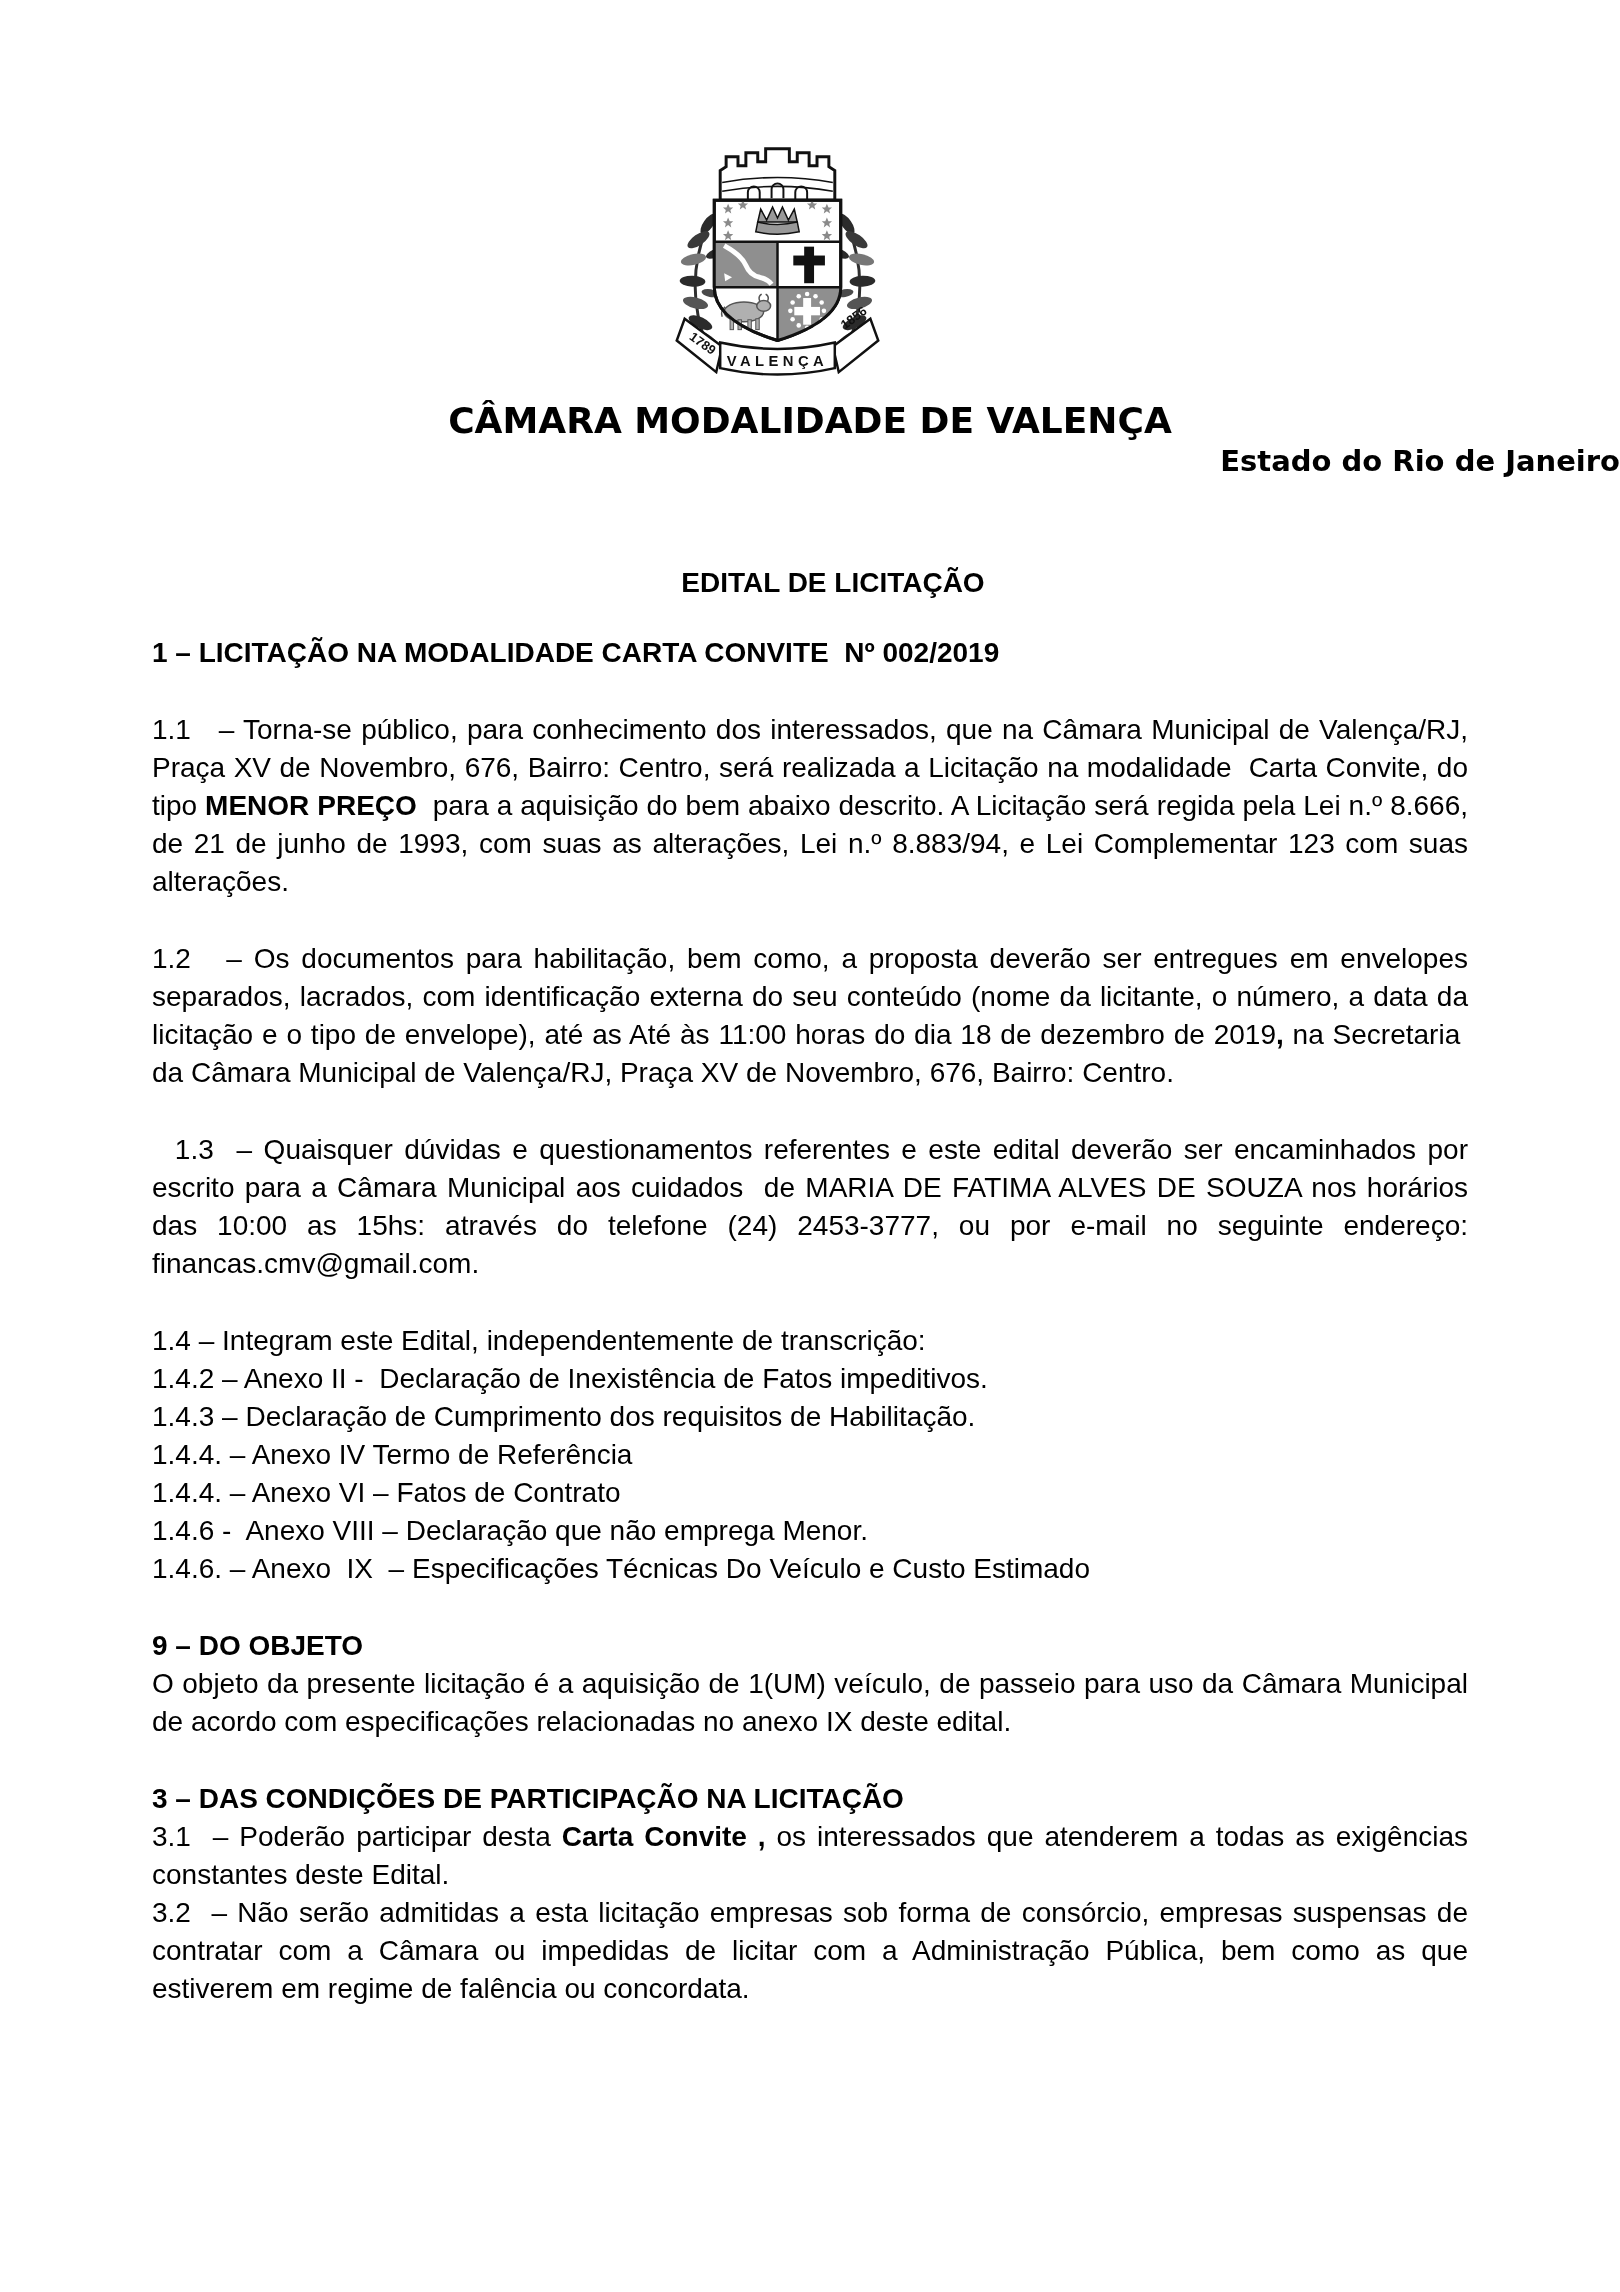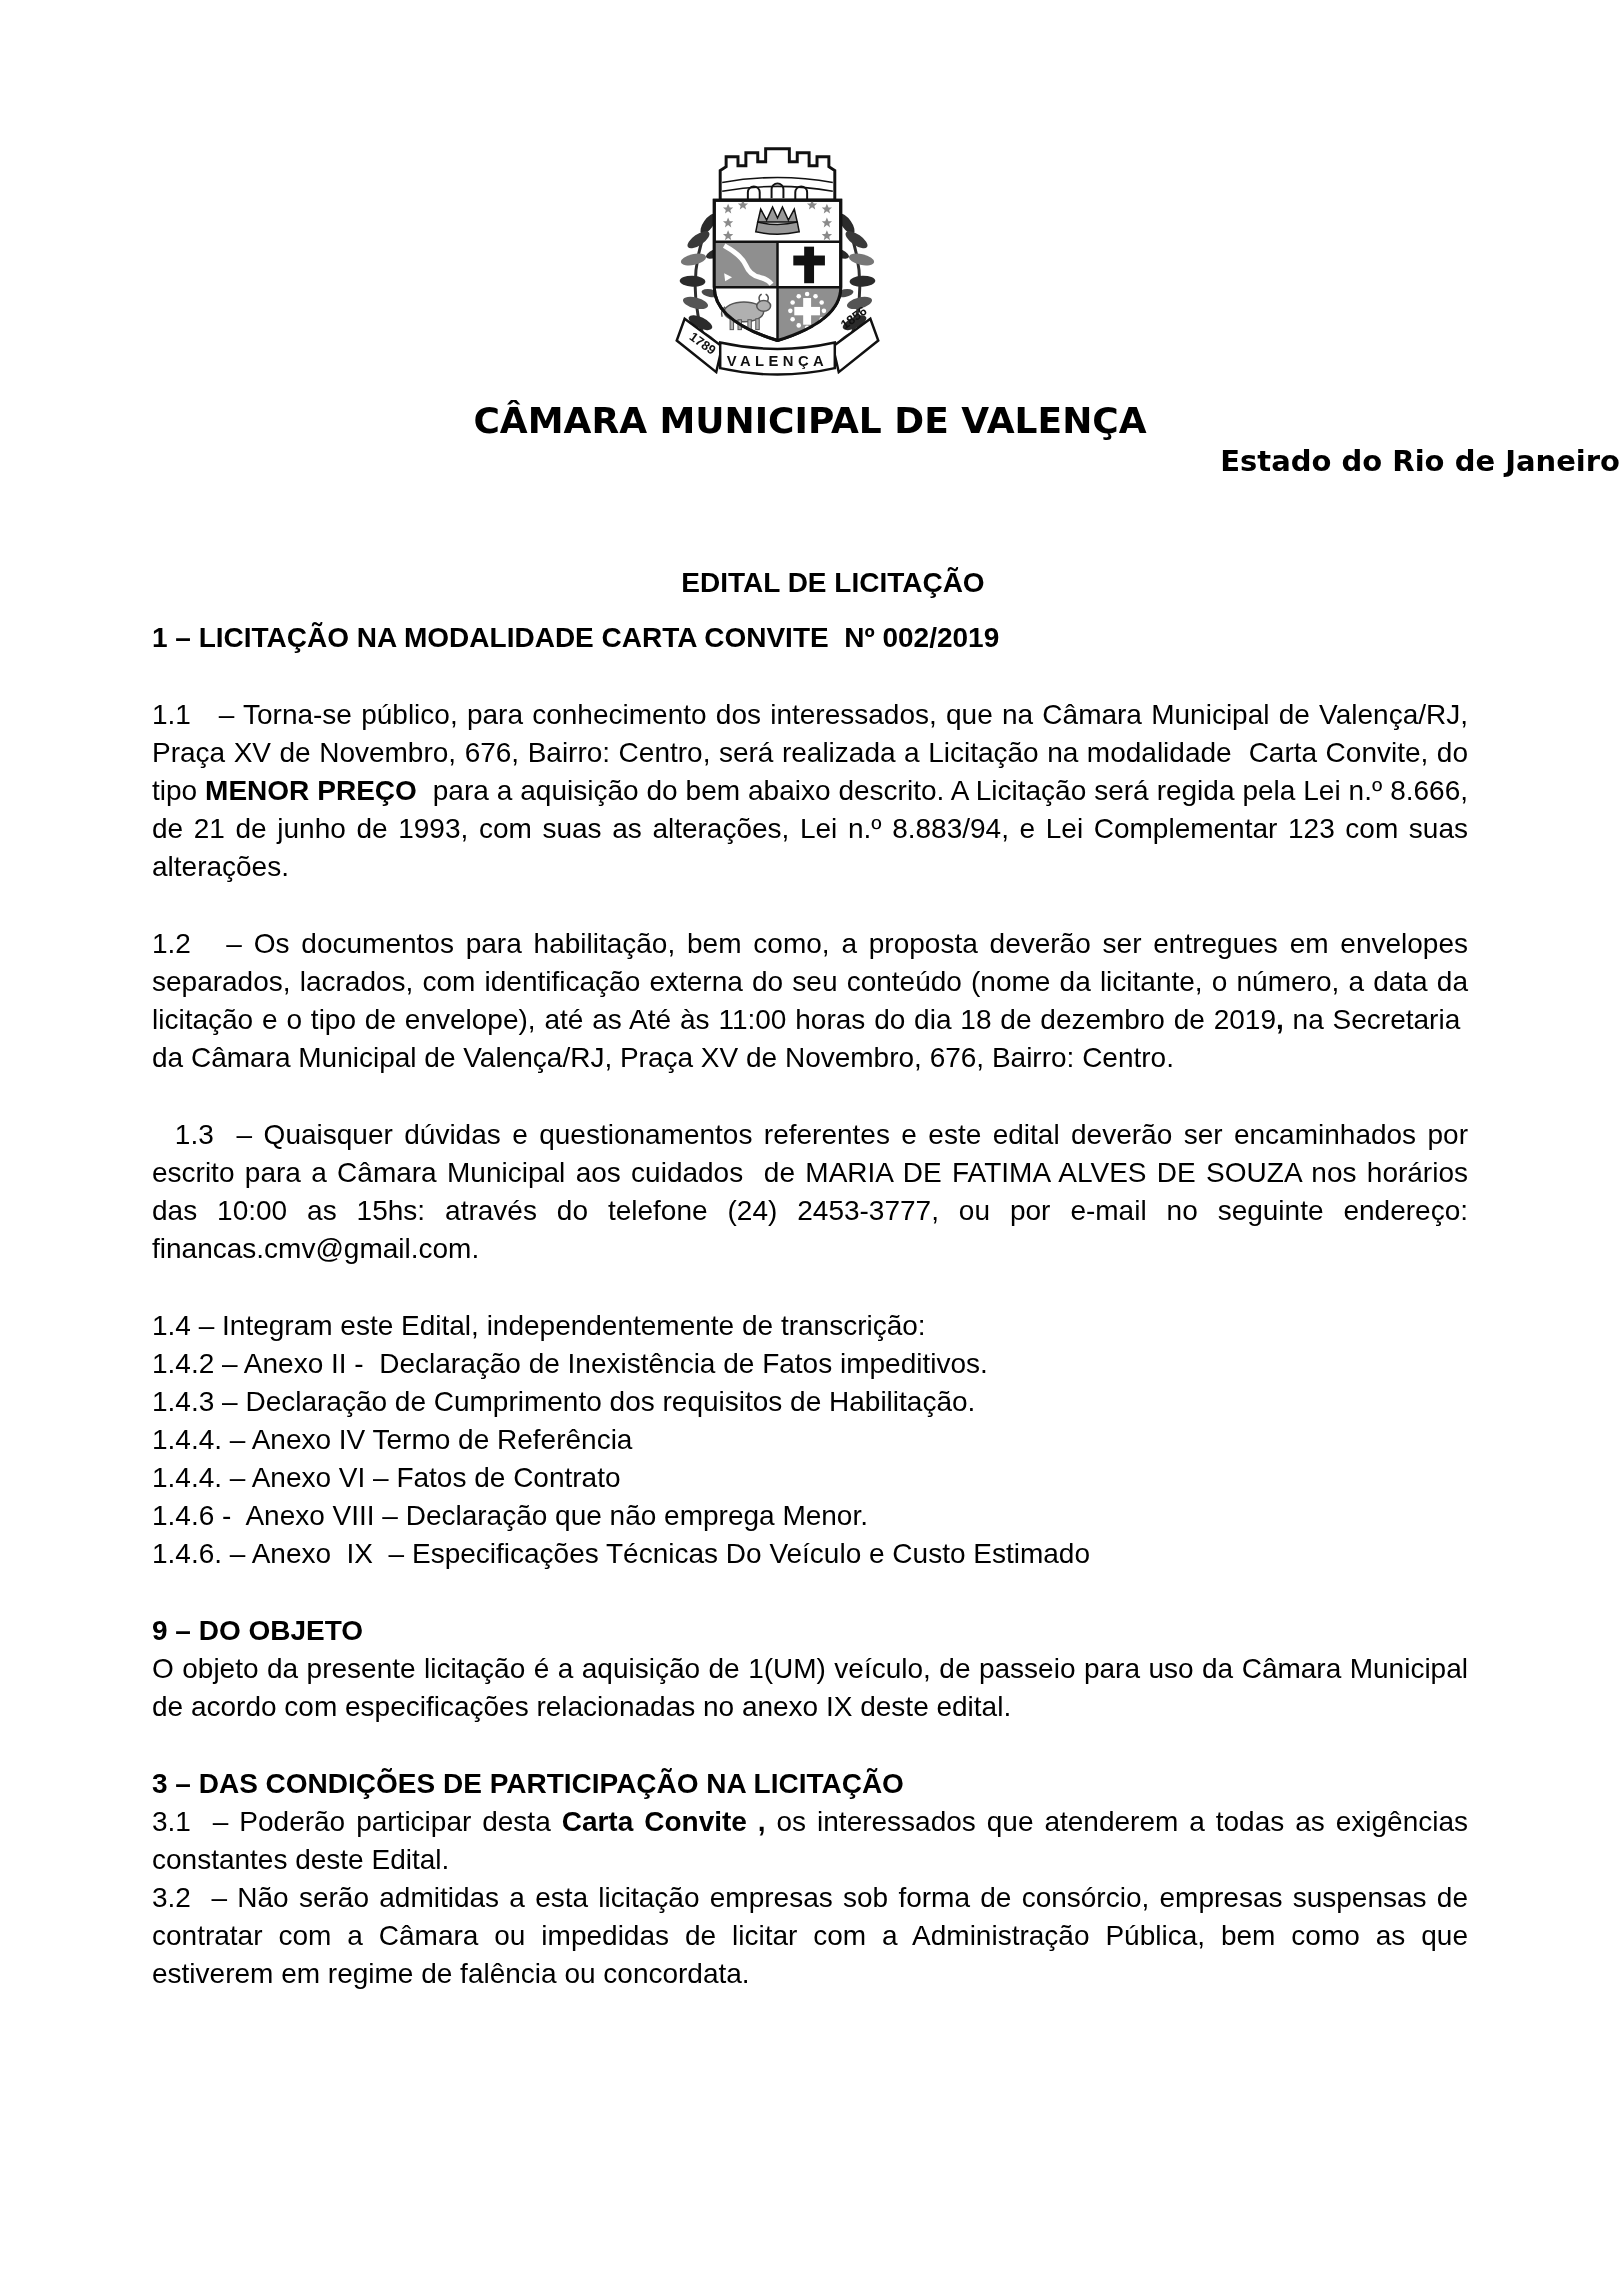--- a/index.html
+++ b/index.html
@@ -30,21 +30,21 @@
     text-align:right;
   }
   .doc-title{
     text-align:center;
     font-weight:bold;
     font-size:28px;
     margin-top:88px;
     padding-left:46px;
   }
   .doc-body{
-    margin:20px 152px 0 152px;
+    margin:35px 152px 0 152px;
     font-size:28px;
     line-height:38px;
   }
   .doc-body p{ margin:0; }
   .justify{ text-align:justify; }
   .heading{ font-weight:bold; }
   .bold{ font-weight:bold; }
   .gap{ margin-top:39px !important; }
   svg text{ font-family:"Liberation Sans", sans-serif; }
 </style>
@@ -154,21 +154,21 @@
           <path d="M74,212 L36,184 L28,206 L68,238 Z" fill="#ffffff" stroke="#111111" stroke-width="2.5"></path>
           <path d="M186,212 L224,184 L232,206 L192,238 Z" fill="#ffffff" stroke="#111111" stroke-width="2.5"></path>
           <path d="M72,208 Q130,221 188,208 L188,234 Q130,247 72,234 Z" fill="#ffffff" stroke="#111111" stroke-width="2.5"></path>
           <text transform="translate(40,204) rotate(36)" font-size="13" font-weight="bold" fill="#111111">1789</text>
           <text transform="translate(198,195) rotate(-36)" font-size="13" font-weight="bold" fill="#111111">1856</text>
           <text x="130" y="232" text-anchor="middle" font-size="15" font-weight="bold" letter-spacing="4.5" fill="#111111">VALENÇA</text>
         </g>
       </svg>
     </span>
 
-    <h1 class="org-title">CÂMARA MUNICIPAL DE VALENÇA</h1>
+    <h1 class="org-title">CÂMARA MODALIDADE DE VALENÇA</h1>
     <h2 class="org-subtitle">Estado do Rio de Janeiro</h2>
   </header>
 
   <div class="doc-title">EDITAL DE LICITAÇÃO</div>
 
   <main class="doc-body">
       <p class="heading"><span class="bold">1 – LICITAÇÃO NA MODALIDADE CARTA CONVITE&nbsp; Nº 002/2019</span></p>
       <p class="justify gap"><span>1.1&nbsp;&nbsp; – Torna-se público, para conhecimento dos interessados, que na Câmara Municipal de Valença/RJ, Praça XV de Novembro, 676, Bairro: Centro, será realizada a Licitação na modalidade&nbsp; Carta Convite, do tipo </span><span class="bold">MENOR PREÇO</span><span>&nbsp; para a aquisição do bem abaixo descrito. A Licitação será regida pela Lei n.º 8.666, de 21 de junho de 1993, com suas as alterações, Lei n.º 8.883/94, e Lei Complementar 123 com suas alterações.</span></p>
       <p class="justify gap"><span>1.2&nbsp;&nbsp; – Os documentos para habilitação, bem como, a proposta deverão ser entregues em envelopes separados, lacrados, com identificação externa do seu conteúdo (nome da licitante, o número, a data da licitação e o tipo de envelope), até as Até às 11:00 horas do dia 18 de dezembro de 2019</span><span class="bold">,</span><span> na Secretaria&nbsp; da Câmara Municipal de Valença/RJ, Praça XV de Novembro, 676, Bairro: Centro.</span></p>
       <p class="justify gap"><span>&nbsp; 1.3&nbsp; – Quaisquer dúvidas e questionamentos referentes e este edital deverão ser encaminhados por escrito para a Câmara Municipal aos cuidados&nbsp; de MARIA DE FATIMA ALVES DE SOUZA nos horários das 10:00 as 15hs: através do telefone (24) 2453-3777, ou por e-mail no seguinte endereço: financas.cmv@gmail.com.</span></p>

